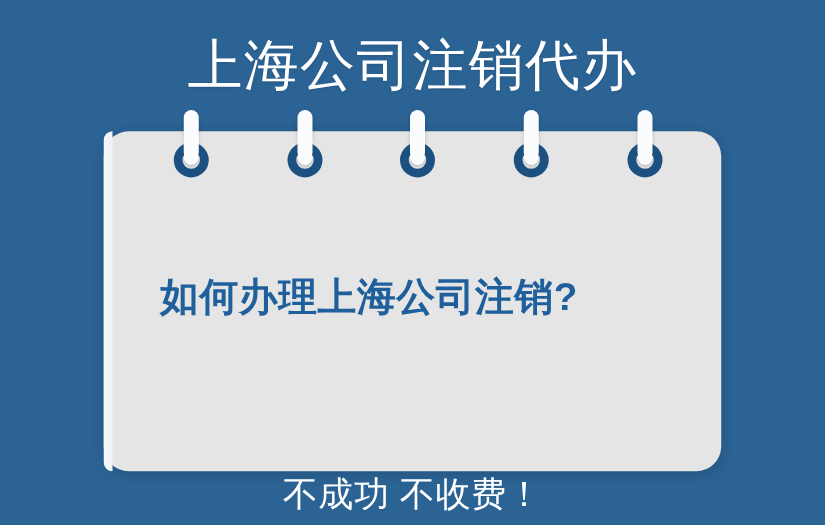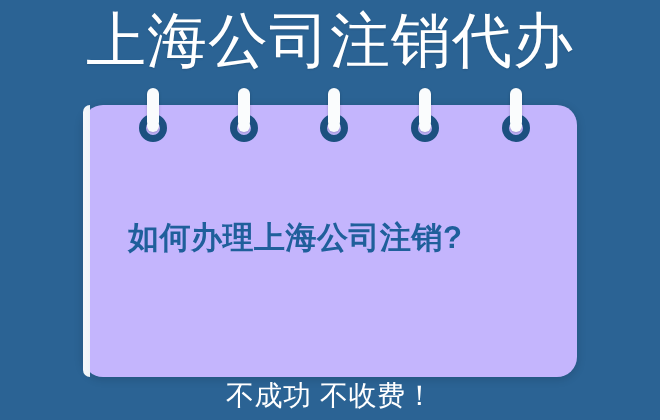--- a/index.html
+++ b/index.html
@@ -18,41 +18,41 @@
     width: 660px;
     height: 420px;
     background: #2B6394;
     overflow: hidden;
   }
 
   
   #header-title {
     position: absolute;
     left: 0;
-    top: 10px;
+    top: 22px;
     width: 660px;
     height: 62px;
     line-height: 62px;
     text-align: center;
     color: #FFFFFF;
-    font-size: 60px;
+    font-size: 44px;
     font-weight: 400;
     letter-spacing: 1px;
     white-space: nowrap;
     text-shadow: 0 1px 2px rgba(0,0,0,0.12);
   }
 
   
   #notepad-card {
     position: absolute;
     left: 83px;
     top: 105px;
     width: 494px;
     height: 272px;
-    background: #c4b5fd;
+    background: #e5e5e5;
     border-radius: 20px;
     box-shadow: 0 2px 10px rgba(0,0,0,0.16);
   }
 
   
   #card-left-strip {
     position: absolute;
     left: 0px;
     top: 0px;
     width: 7px;

